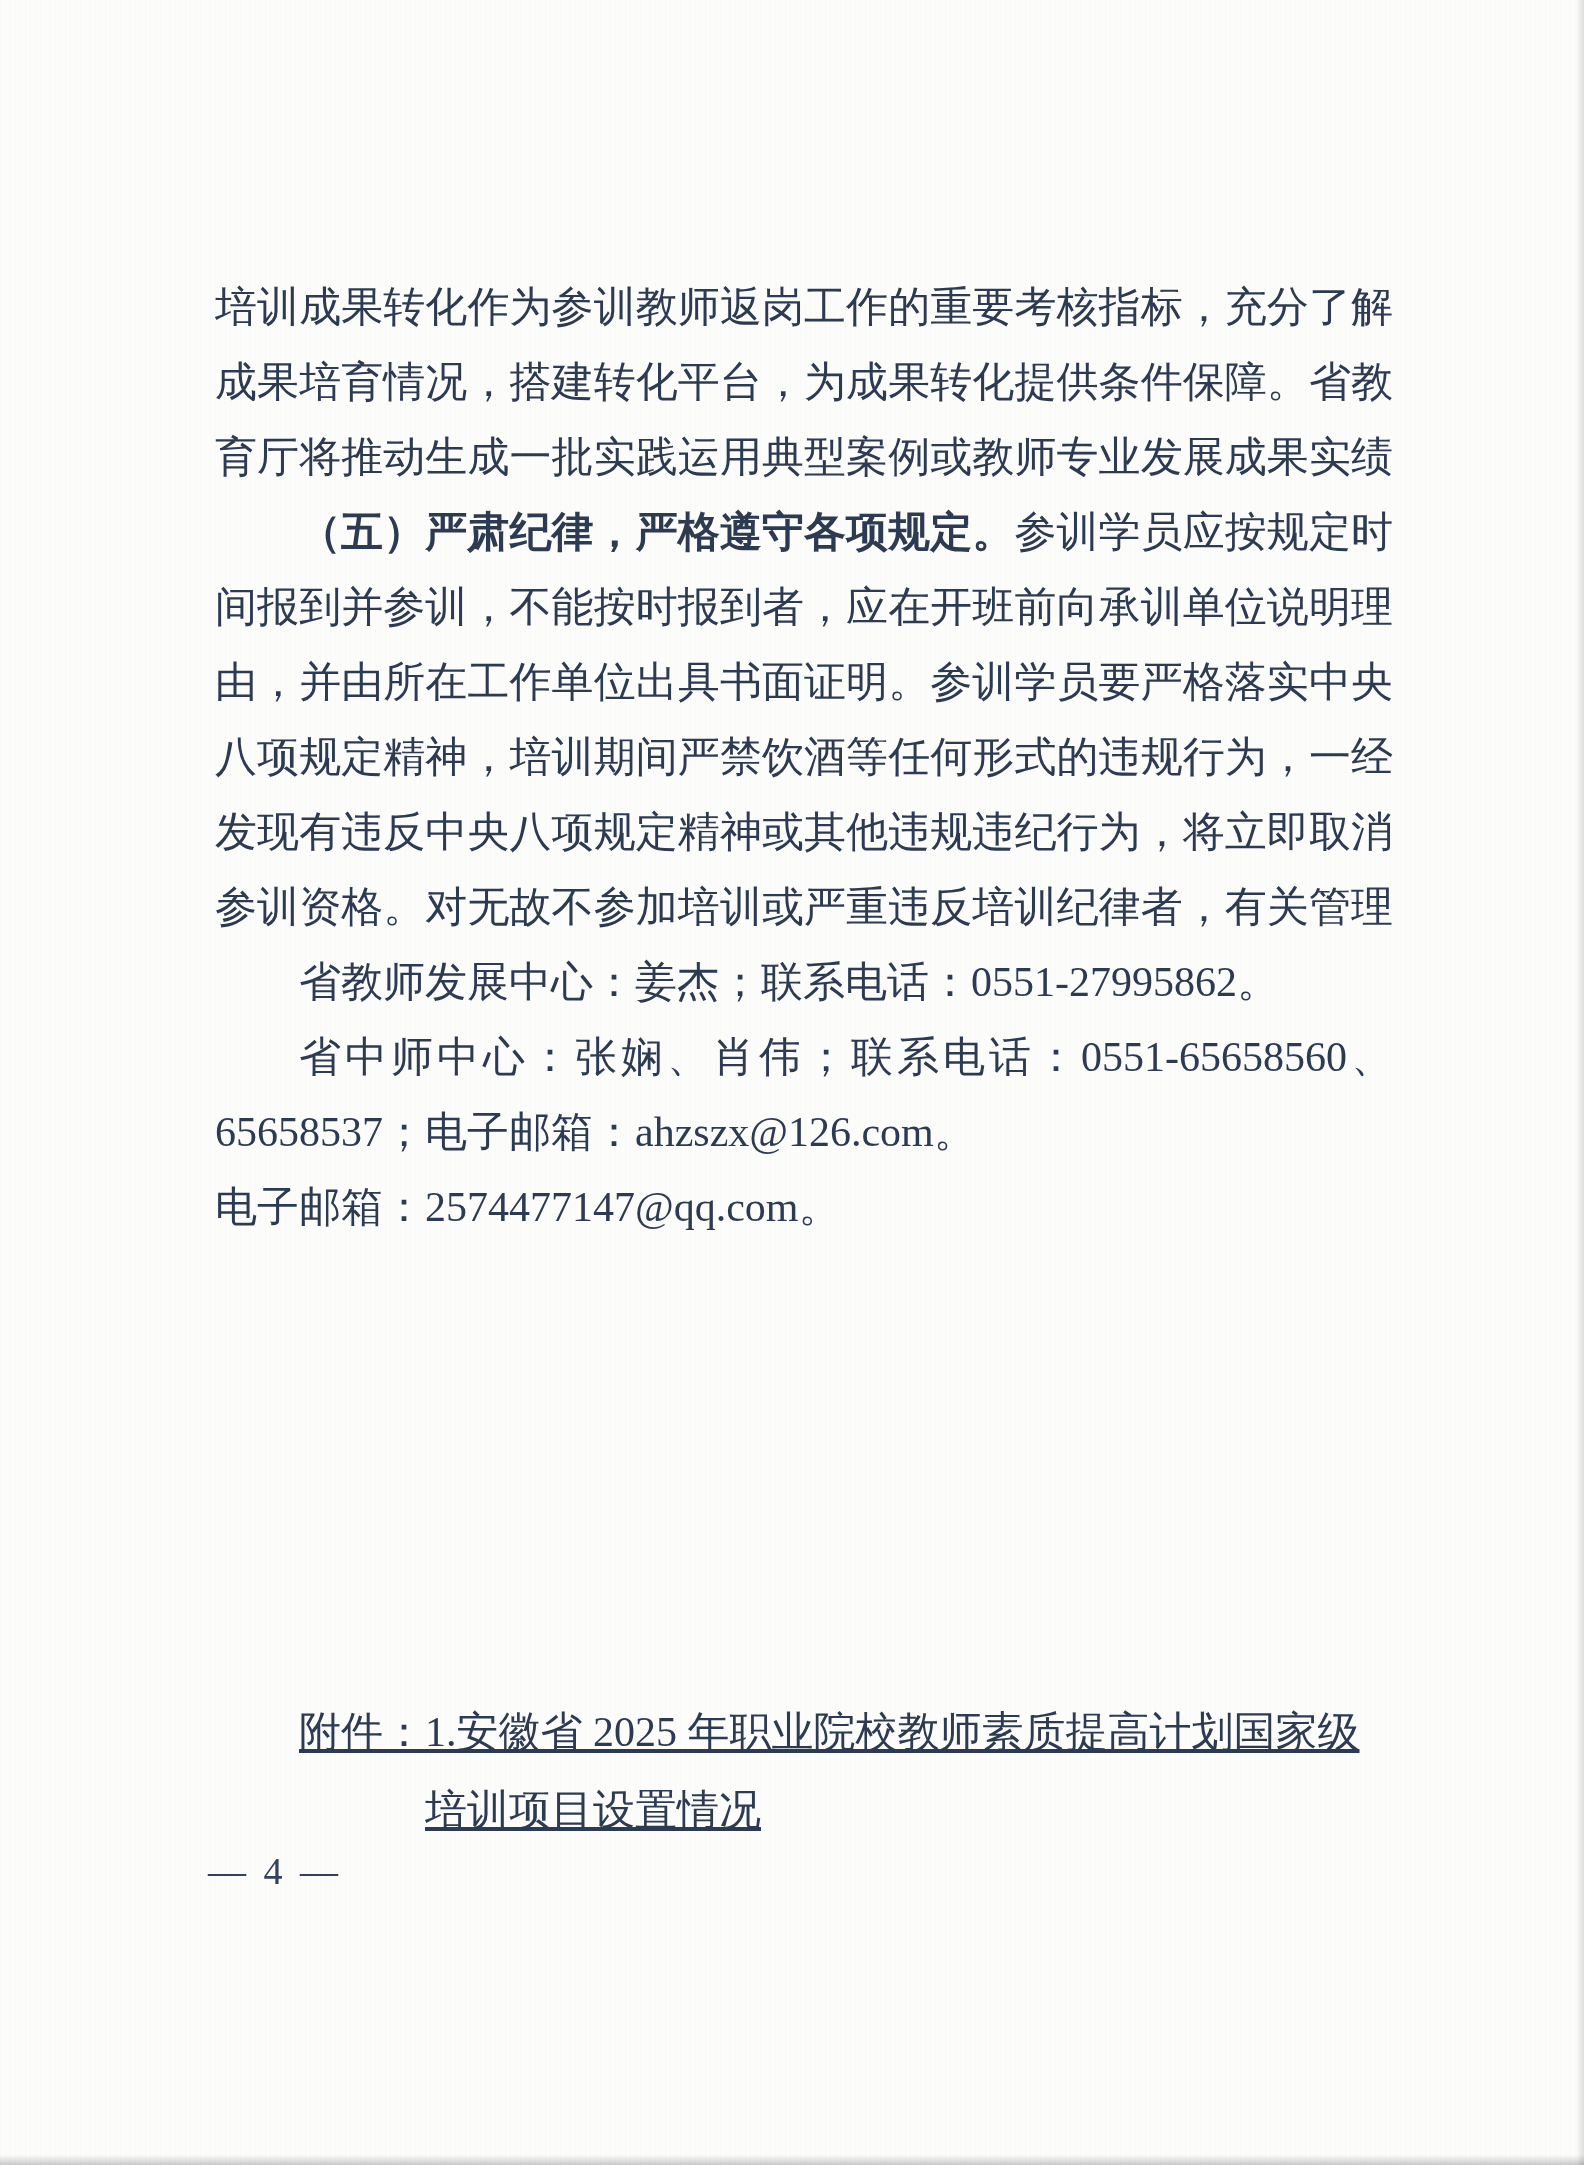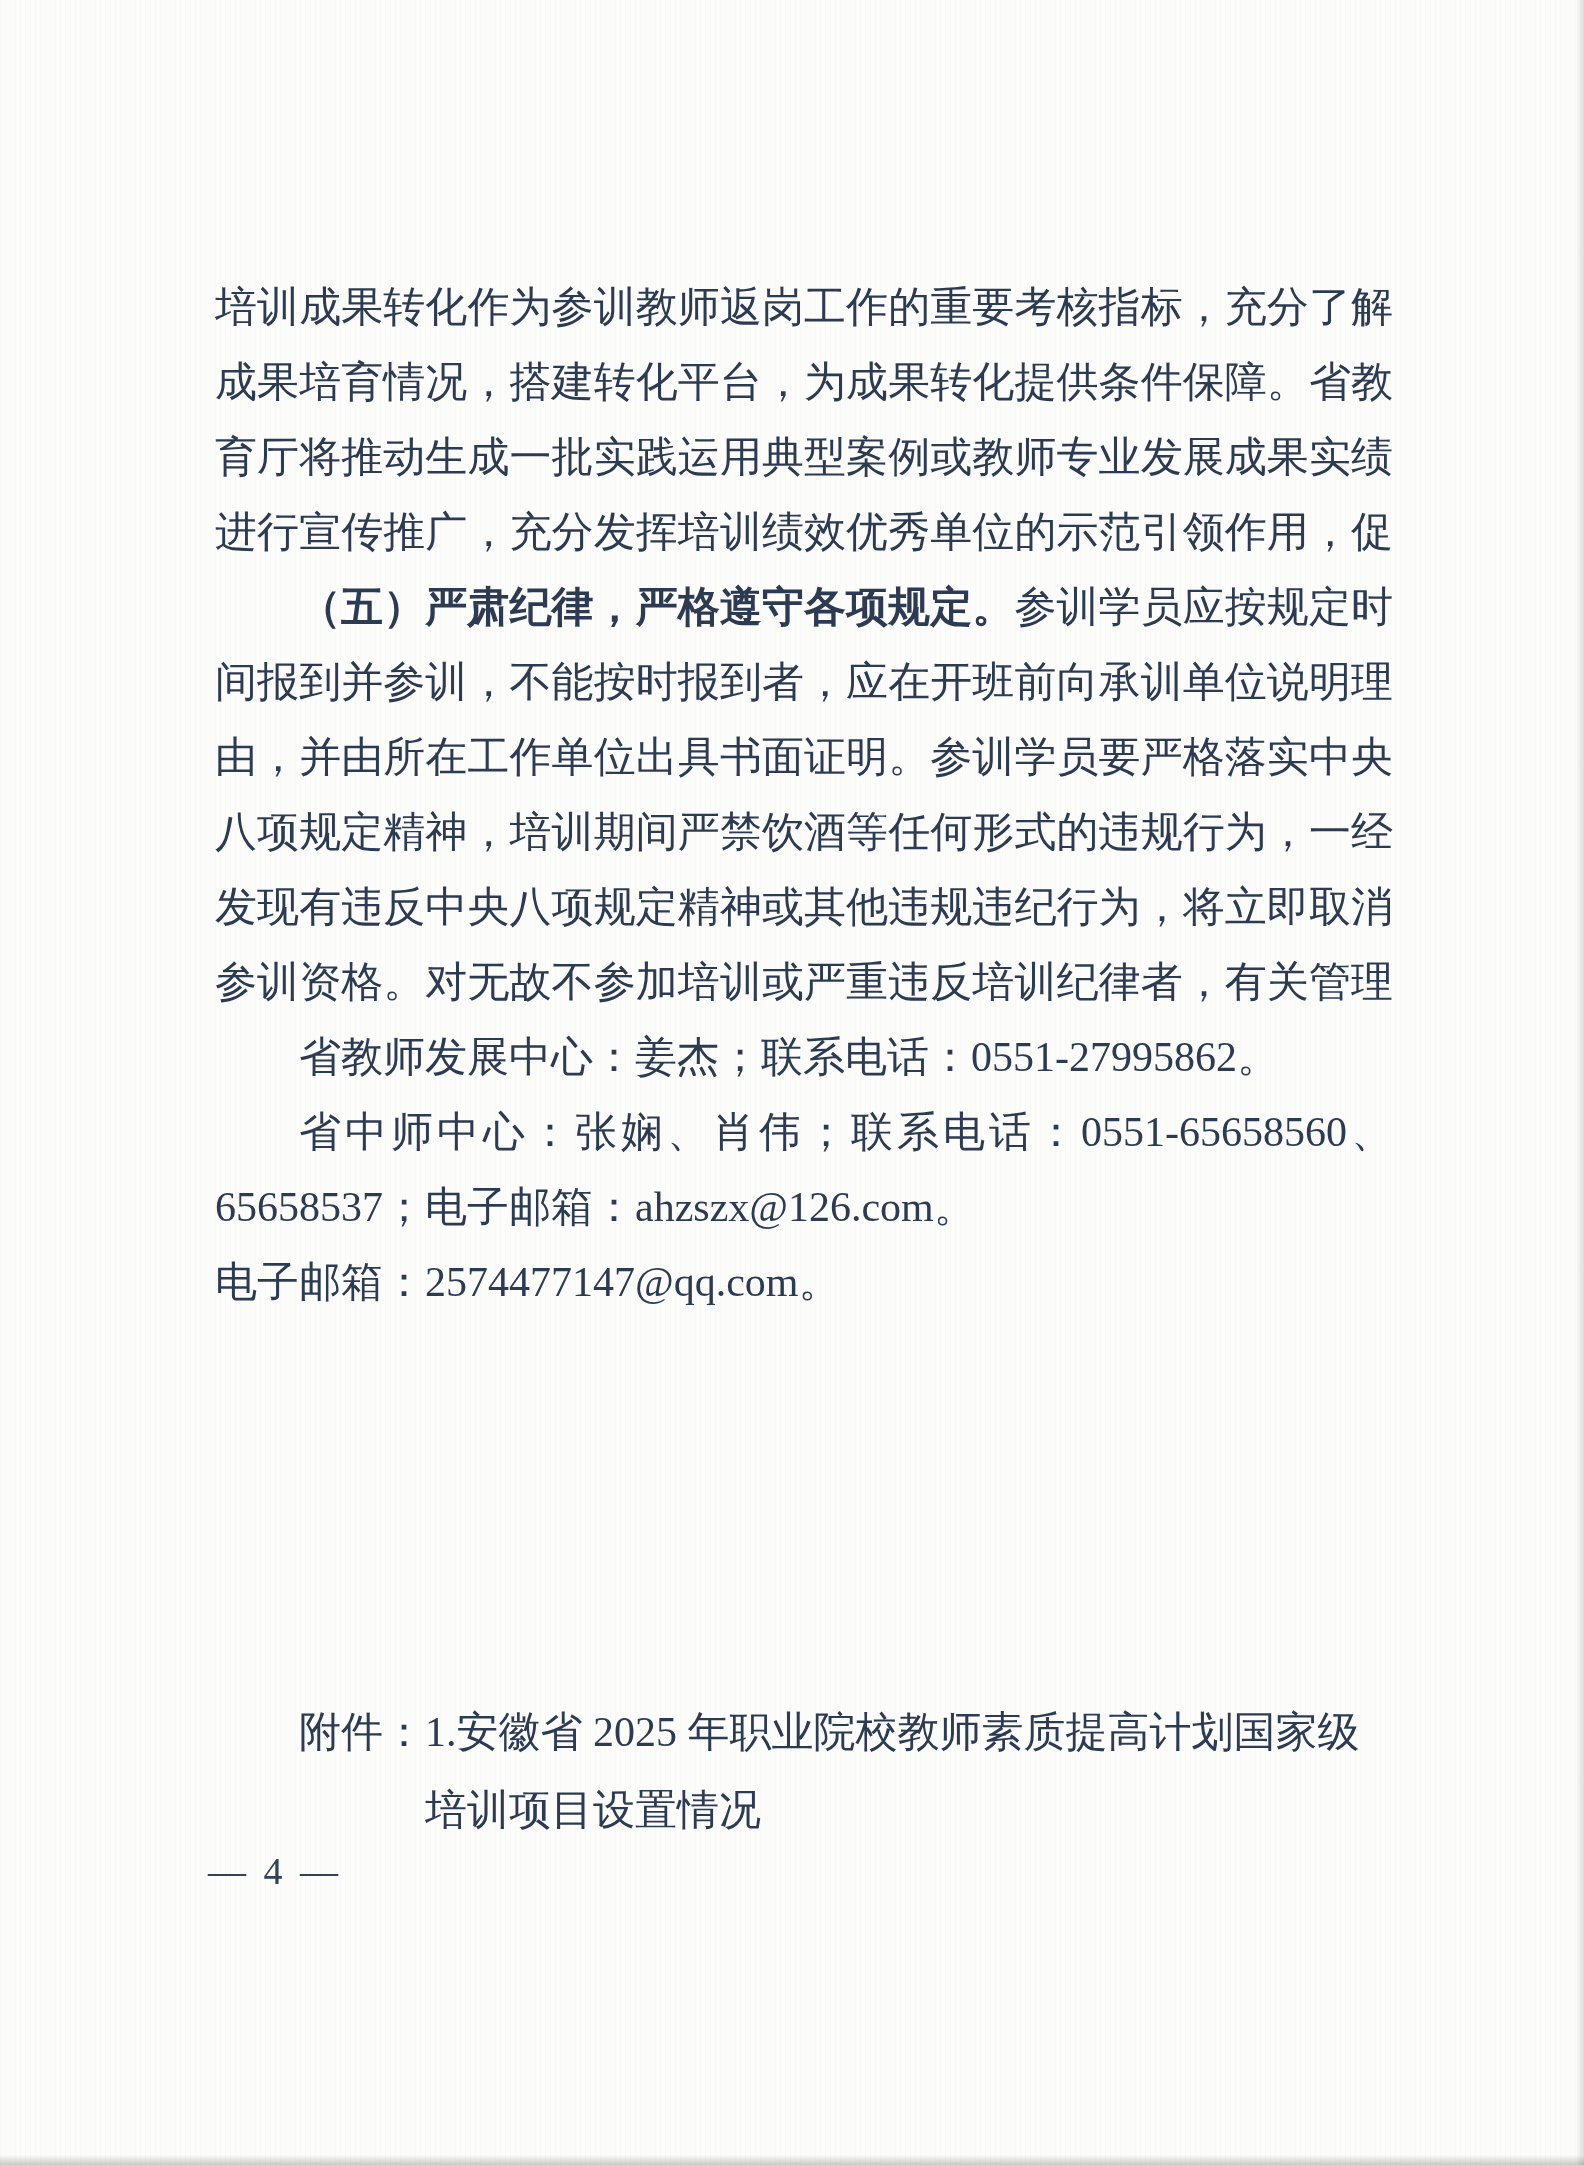--- a/index.html
+++ b/index.html
@@ -67,20 +67,21 @@
     text-align-last: justify;
   }
   .line.indent { text-indent: 84px; }
   .line.tight { letter-spacing: -3.5px; }
   .bold { font-weight: bold; }
   .attachment {
     position: absolute;
     left: 215px;
     top: 1693px;
     width: 1178px;
+    text-decoration: underline;
   }
   .attachment .line { line-height: 78px; height: 78px; }
   .att-first { padding-left: 84px; }
   .att-cont { padding-left: 210px; }
   .page-number {
     position: absolute;
     left: 208px;
     top: 1848px;
     font-size: 38px;
     line-height: 46px;
@@ -90,21 +91,20 @@
 </style>
 </head>
 <body>
 
 <div class="page">
 
   <div class="body-text">
     <div class="line fill">培训成果转化作为参训教师返岗工作的重要考核指标，充分了解</div>
     <div class="line fill">成果培育情况，搭建转化平台，为成果转化提供条件保障。省教</div>
     <div class="line fill">育厅将推动生成一批实践运用典型案例或教师专业发展成果实绩</div>
-    <div class="line fill">进行宣传推广，充分发挥培训绩效优秀单位的示范引领作用，促</div>
     <div class="line indent fill"><span class="bold">（五）严肃纪律，严格遵守各项规定。</span><span>参训学员应按规定时</span></div>
     <div class="line fill">间报到并参训，不能按时报到者，应在开班前向承训单位说明理</div>
     <div class="line fill">由，并由所在工作单位出具书面证明。参训学员要严格落实中央</div>
     <div class="line fill">八项规定精神，培训期间严禁饮酒等任何形式的违规行为，一经</div>
     <div class="line fill">发现有违反中央八项规定精神或其他违规违纪行为，将立即取消</div>
     <div class="line fill">参训资格。对无故不参加培训或严重违反培训纪律者，有关管理</div>
     <div class="line indent">省教师发展中心：姜杰；联系电话：0551-27995862。</div>
     <div class="line indent fill">省中师中心：张娴、肖伟；联系电话：0551-65658560、</div>
     <div class="line">65658537；电子邮箱：ahzszx@126.com。</div>
     <div class="line">电子邮箱：2574477147@qq.com。</div>

